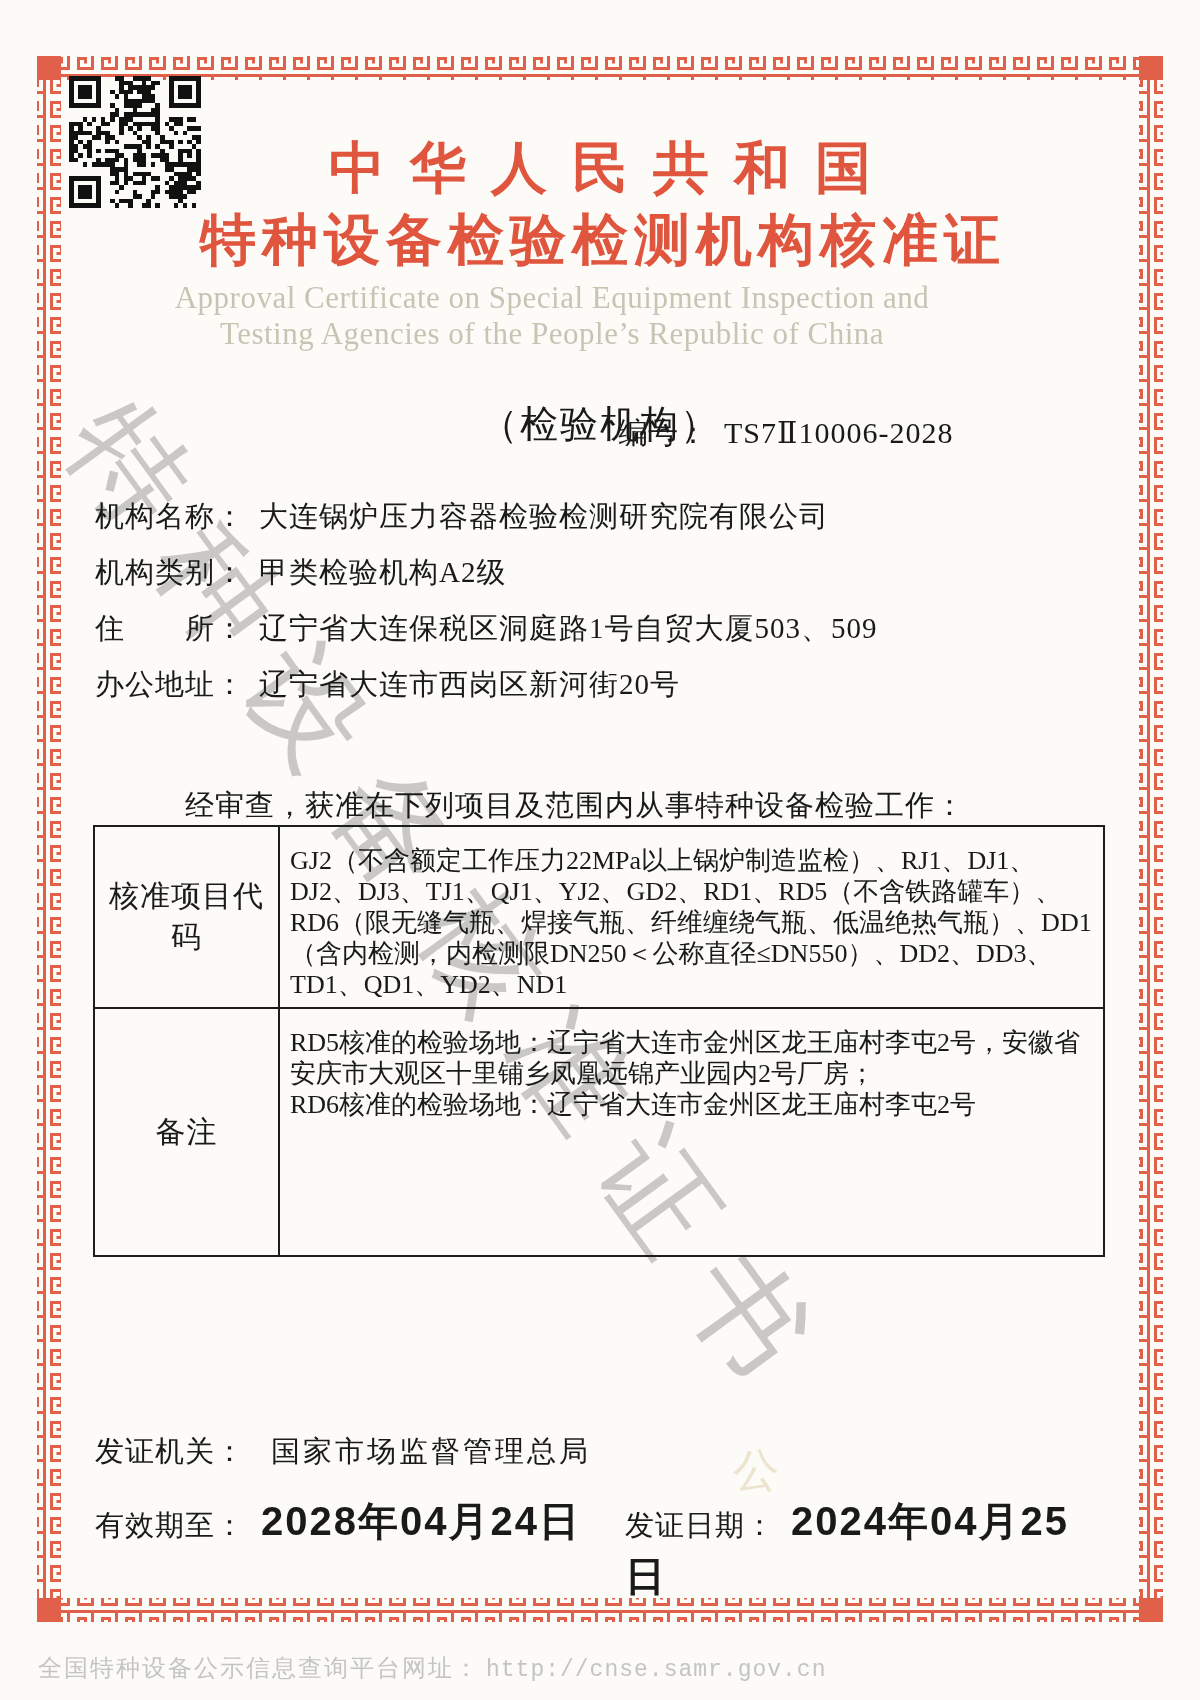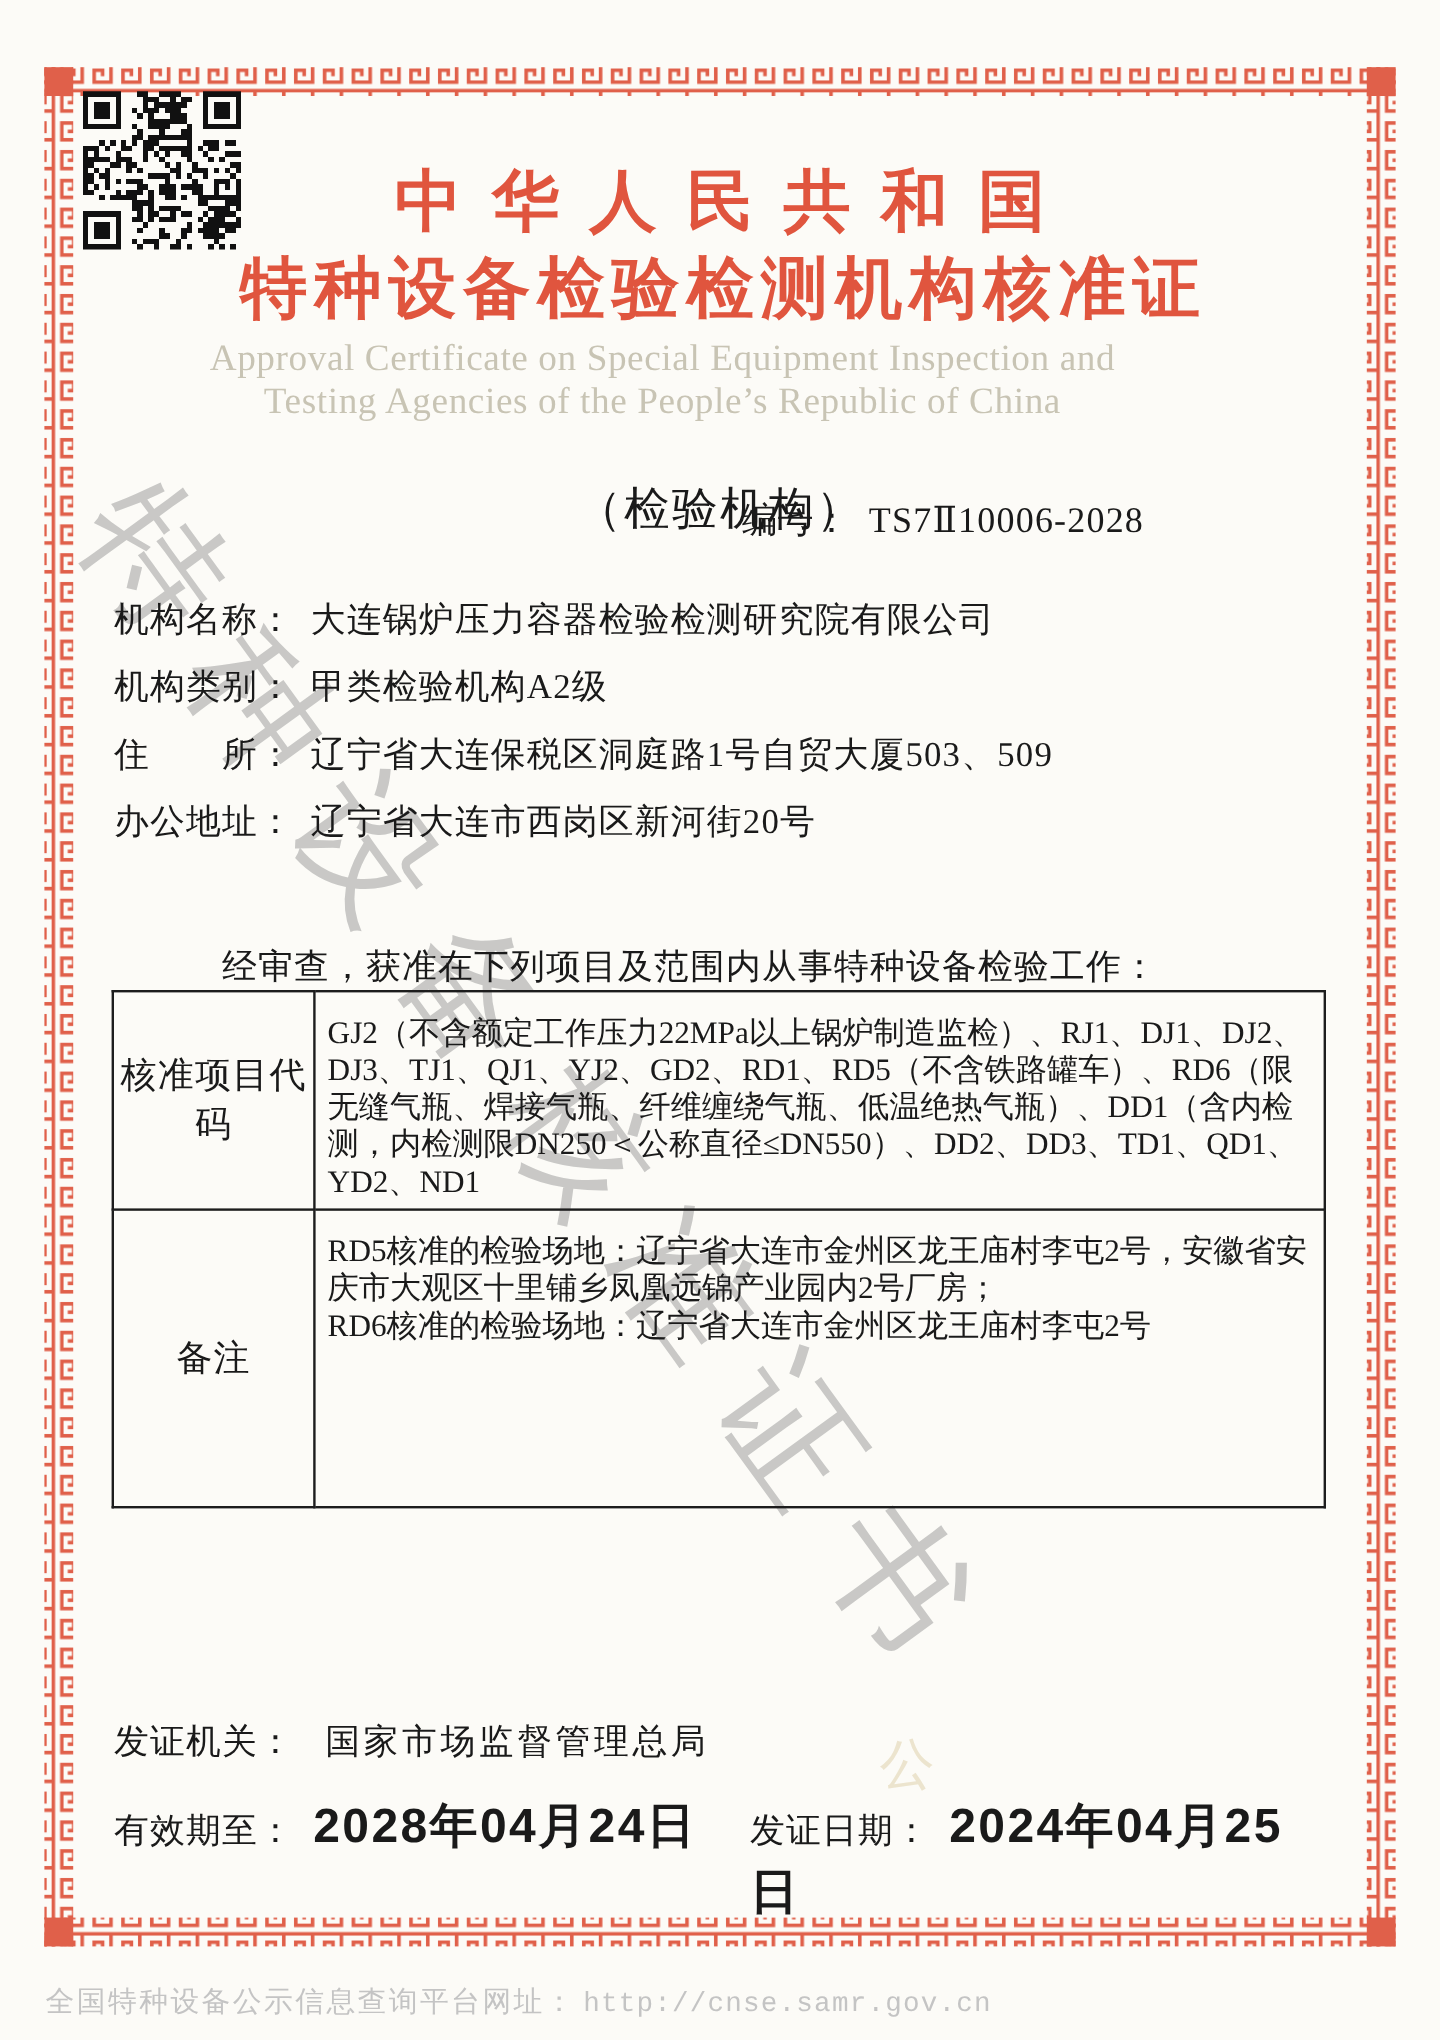--- a/index.html
+++ b/index.html
@@ -44,21 +44,21 @@
   .row-4{top:665px;}
   .row-5{top:719px;}
   .row-5 .val{margin-left:64px;letter-spacing:2px;}
   .intro{position:absolute;left:185px;top:786px;font-size:29px;letter-spacing:1px;margin:0;}
   
   .approval-table{
     position:absolute;left:93px;top:825px;width:1012px;
     border-collapse:collapse;table-layout:fixed;background:transparent;
   }
   .approval-table td{border:2px solid #1d1d1d;vertical-align:middle;box-sizing:border-box;}
-  .approval-table .th{width:168px;text-align:center;font-size:30px;letter-spacing:1px;}
+  .approval-table .th{width:185px;text-align:center;font-size:30px;letter-spacing:1px;}
   .approval-table .cell{font-size:26px;line-height:31px;padding:18px 8px 5px 10px;vertical-align:top;margin-top:20px;}
   .tr-codes{height:182px;}
   .tr-remarks{height:248px;}
   
   .issuer-line{position:absolute;left:95px;top:1432px;font-size:29px;letter-spacing:1px;}
   .issuer-line .val{margin-left:26px;letter-spacing:3px;}
   .dates-line{position:absolute;left:95px;top:1494px;width:1010px;font-size:29px;letter-spacing:1px;}
   .issue-date-group{position:absolute;left:530px;top:0;}
   .date-val{margin-left:16px;font-size:40px;font-weight:700;
     font-family:"Liberation Sans","DejaVu Sans",sans-serif;letter-spacing:2px;}

